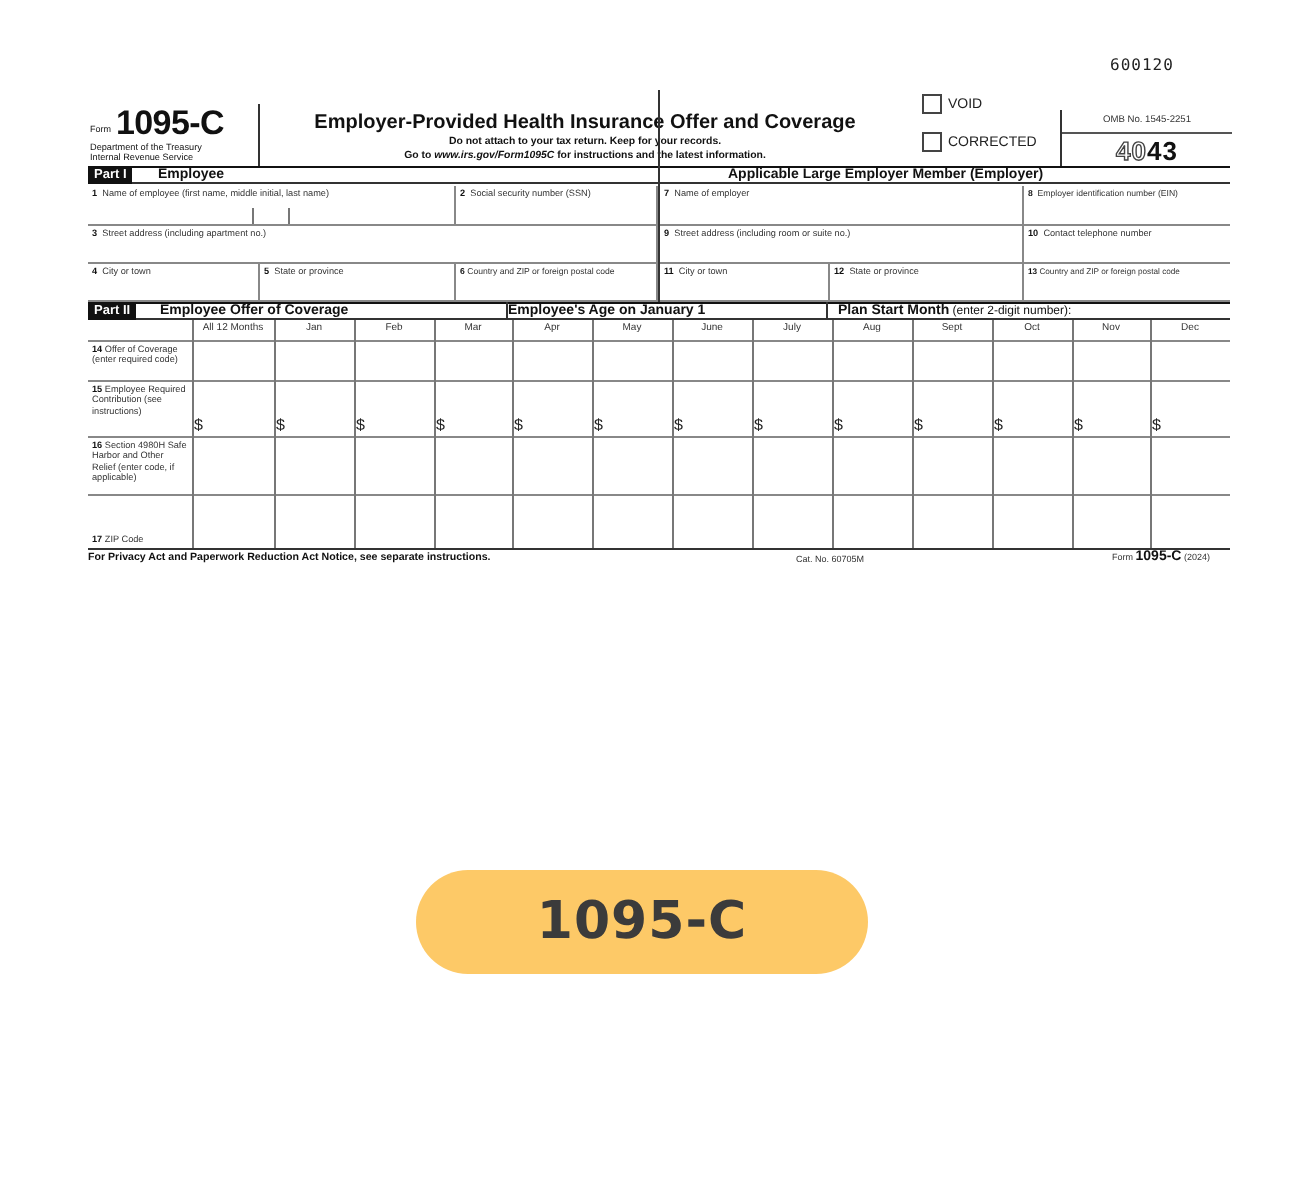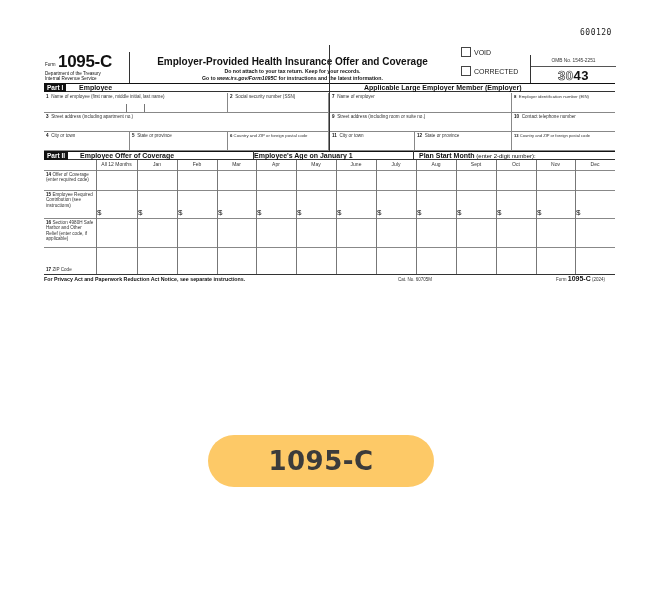--- a/index.html
+++ b/index.html
@@ -1,19 +1,19 @@
 <!DOCTYPE html>
 <html><head>
 <meta charset="utf-8">
 <style>
   * { box-sizing: border-box; margin: 0; padding: 0; }
   html, body { width: 645px; height: 590px; background: #ffffff; overflow: hidden; }
   body { position: relative; font-family: "Liberation Sans", sans-serif; color: #111; }
   .abs { position: absolute; }
-  .code { left: 580px; top: 28px; font-family: "DejaVu Sans Mono", monospace; font-size: 8px; letter-spacing: 0.5px; color: #222; }
+  .code { left: 555px; top: 28px; font-family: "DejaVu Sans Mono", monospace; font-size: 8px; letter-spacing: 0.5px; color: #222; }
 
   
   .hdr-left { left: 44px; top: 52px; width: 86px; height: 32px; border-right: 1px solid #333; }
   .formword { font-size: 4.5px; position: absolute; left: 1px; top: 10px; }
   .formnum { font-size: 17px; font-weight: bold; position: absolute; left: 14px; top: 0px; letter-spacing: -0.3px; }
   .dept { font-size: 4.6px; position: absolute; left: 1px; line-height: 5.5px; }
   .title { left: 130px; top: 56px; width: 325px; text-align: center; font-size: 10px; font-weight: bold; }
   .sub1 { left: 130px; top: 68px; width: 325px; text-align: center; font-size: 5.2px; font-weight: bold; }
   .sub2 { left: 130px; top: 75px; width: 325px; text-align: center; font-size: 5.2px; font-weight: bold; }
   .sub2 i { font-style: italic; }
@@ -67,21 +67,21 @@
 <div class="abs sub2"><span>Go to </span><i>www.irs.gov/Form1095C</i><span> for instructions and the latest information.</span></div>
 
 <div class="abs chk" style="left:461px;top:47px"></div>
 <div class="abs chklbl" style="left:474px;top:49px">VOID</div>
 <div class="abs chk" style="left:461px;top:66px"></div>
 <div class="abs chklbl" style="left:474px;top:68px">CORRECTED</div>
 
 <div class="abs omb-box">
   <div class="omb">OMB No. 1545-2251</div>
   <div class="omb-line"></div>
-  <div class="year"><span class="hollow">30</span><span>43</span></div>
+  <div class="year"><span class="hollow">40</span><span>43</span></div>
 </div>
 
 <div class="abs partbar" style="top:83px">
   <span class="partlabel" style="left:0">Part I</span>
   <span class="parttitle" style="left:35px">Employee</span>
   <span class="parttitle" style="left:320px">Applicable Large Employer Member (Employer)</span>
 </div>
 <div class="vline" style="left:329px;top:45px;height:106px;background:#333"></div>
 
 <div class="cell" style="left:44px;top:93px;width:184px;height:20px">

